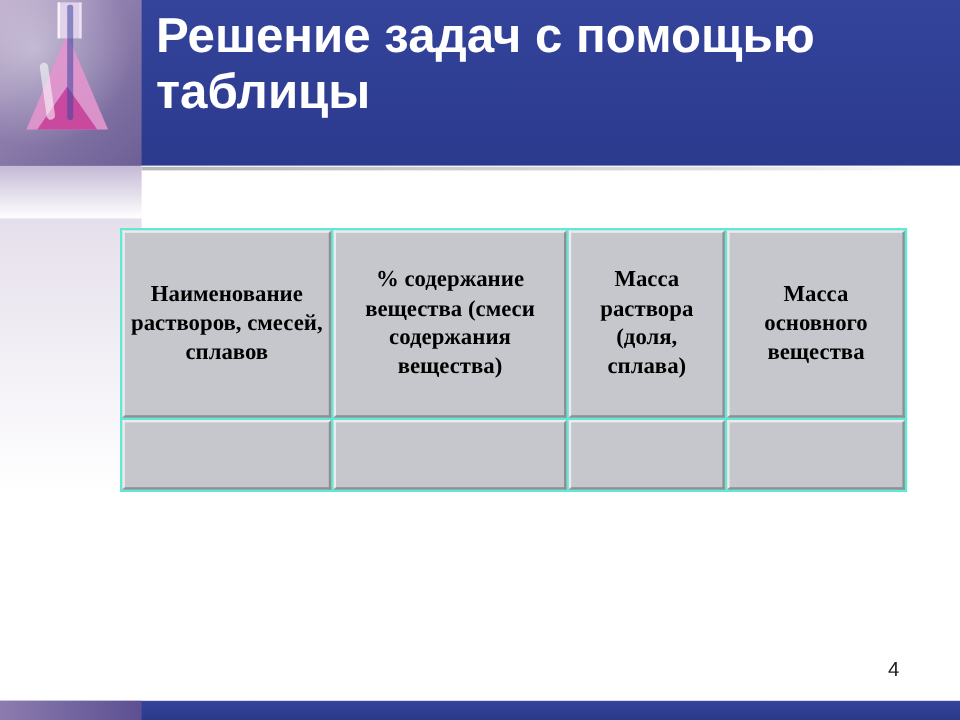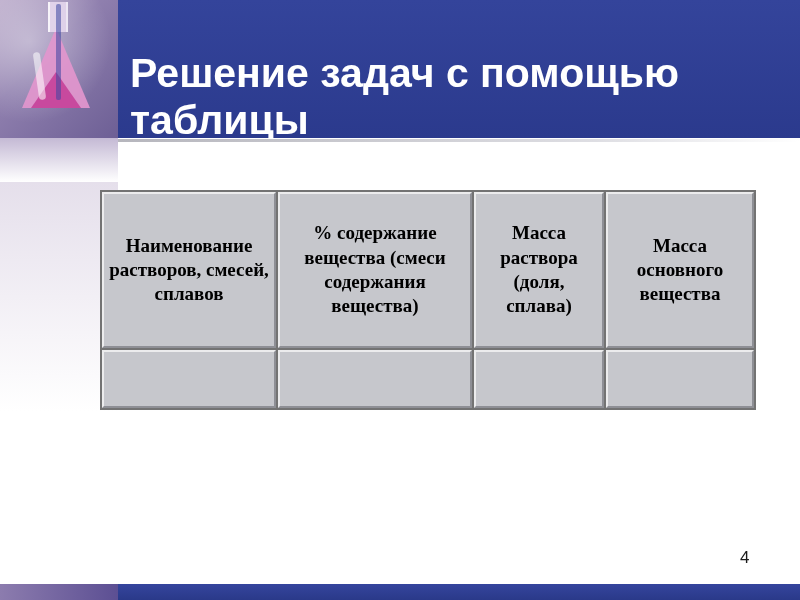--- a/index.html
+++ b/index.html
@@ -24,21 +24,20 @@
     height: 138px;
     background: #2d3d92;
     background: linear-gradient(to bottom, #34449b 0%, #2b3a8d 100%);
   }
   .header-band .band-inner {
     position: absolute;
     left: 118px;
     top: 0;
     right: 0;
     bottom: 0;
-    margin-top: 44px;
   }
   .slide-title {
     position: absolute;
     left: 12px;
     top: 6px;
     width: 660px;
     color: #ffffff;
     font-family: "Liberation Sans", sans-serif;
     font-weight: bold;
     font-size: 41px;
@@ -143,21 +142,21 @@
 
   
   .table-wrap {
     position: absolute;
     left: 100px;
     top: 190px;
   }
   table.calc-table {
     border-collapse: separate;
     border-spacing: 2px;
-    background: #737373;
+    background: #5eead4;
     table-layout: fixed;
   }
   table.calc-table td {
     background: #c6c7cc;
     border-top: 2px solid #ececed;
     border-left: 2px solid #ececed;
     border-right: 2px solid #8e8f95;
     border-bottom: 2px solid #8e8f95;
     text-align: center;
     vertical-align: middle;

